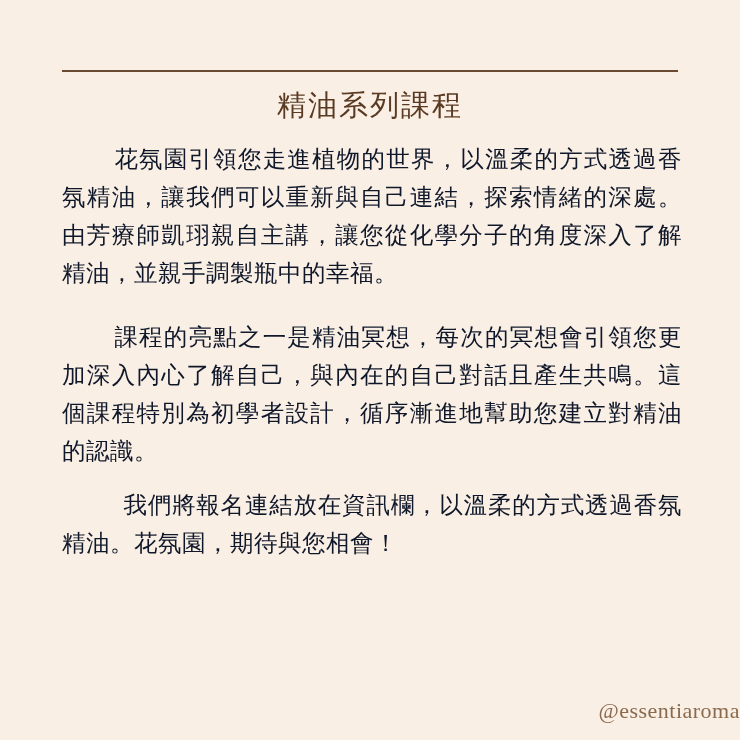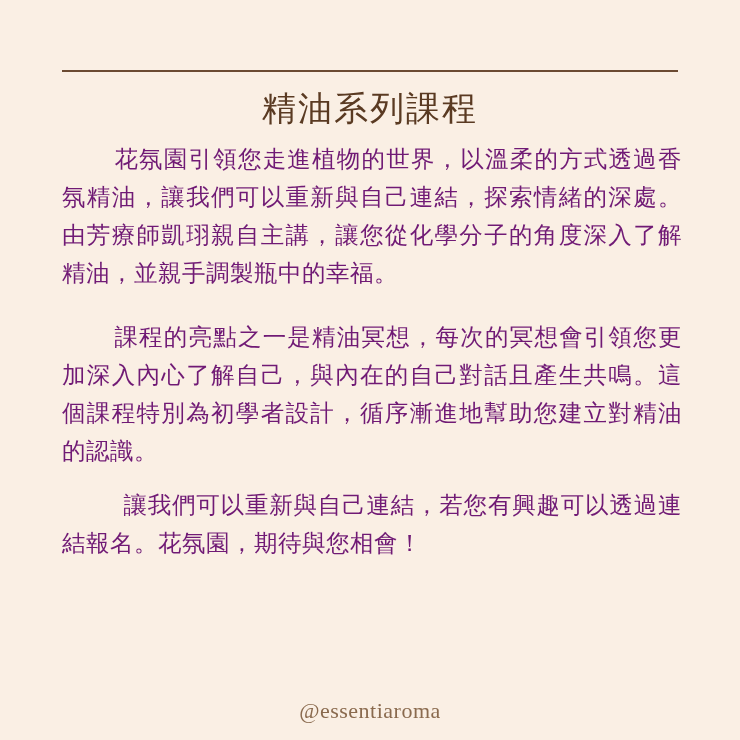--- a/index.html
+++ b/index.html
@@ -28,31 +28,31 @@
     top: 70px;
     height: 2px;
     background: #6b4a32;
   }
   .title {
     position: absolute;
     left: 0;
     right: 0;
     top: 86px;
     text-align: center;
-    font-size: 34px;
+    font-size: 29px;
     letter-spacing: 2px;
     color: #5a3a22;
     font-family: "Liberation Serif", serif;
   }
   .body-text {
     position: absolute;
     left: 62px;
     right: 58px;
     top: 140px;
-    color: #701a75;
+    color: #0f172a;
     font-size: 23.5px;
     line-height: 38px;
     letter-spacing: 0.5px;
     text-align: justify;
     text-justify: inter-ideograph;
   }
   .para {
     margin: 0 0 26px 0;
   }
   .para:last-child {
@@ -66,36 +66,36 @@
     width: 2.2em;
   }
   .indent.small {
     width: 2.6em;
   }
   .handle {
     position: absolute;
     left: 0;
     right: 0;
     bottom: 16px;
-    text-align: center;
+    text-align: right;
     font-size: 22px;
     color: #8a6a4e;
     letter-spacing: 0.5px;
   }
 </style>
 </head>
 <body>
 
 <div class="page">
 
   <div class="top-rule"></div>
 
   <div class="title">精油系列課程</div>
 
   <div class="body-text">
     <p class="para"><span class="indent"></span><span>花氛園引領您走進植物的世界，以溫柔的方式透過香氛精油，讓我們可以重新與自己連結，探索情緒的深處。由芳療師凱珝親自主講，讓您從化學分子的角度深入了解精油，並親手調製瓶中的幸福。</span></p>
     <p class="para tight"><span class="indent"></span><span>課程的亮點之一是精油冥想，每次的冥想會引領您更加深入內心了解自己，與內在的自己對話且產生共鳴。這個課程特別為初學者設計，循序漸進地幫助您建立對精油的認識。</span></p>
-    <p class="para"><span class="indent small"></span><span>讓我們可以重新與自己連結，若您有興趣可以透過連結報名。花氛園，期待與您相會！</span></p>
+    <p class="para"><span class="indent small"></span><span>我們將報名連結放在資訊欄，以溫柔的方式透過香氛精油。花氛園，期待與您相會！</span></p>
   </div>
 
   <div class="handle">@essentiaroma</div>
 
 </div>
 
 </body></html>

